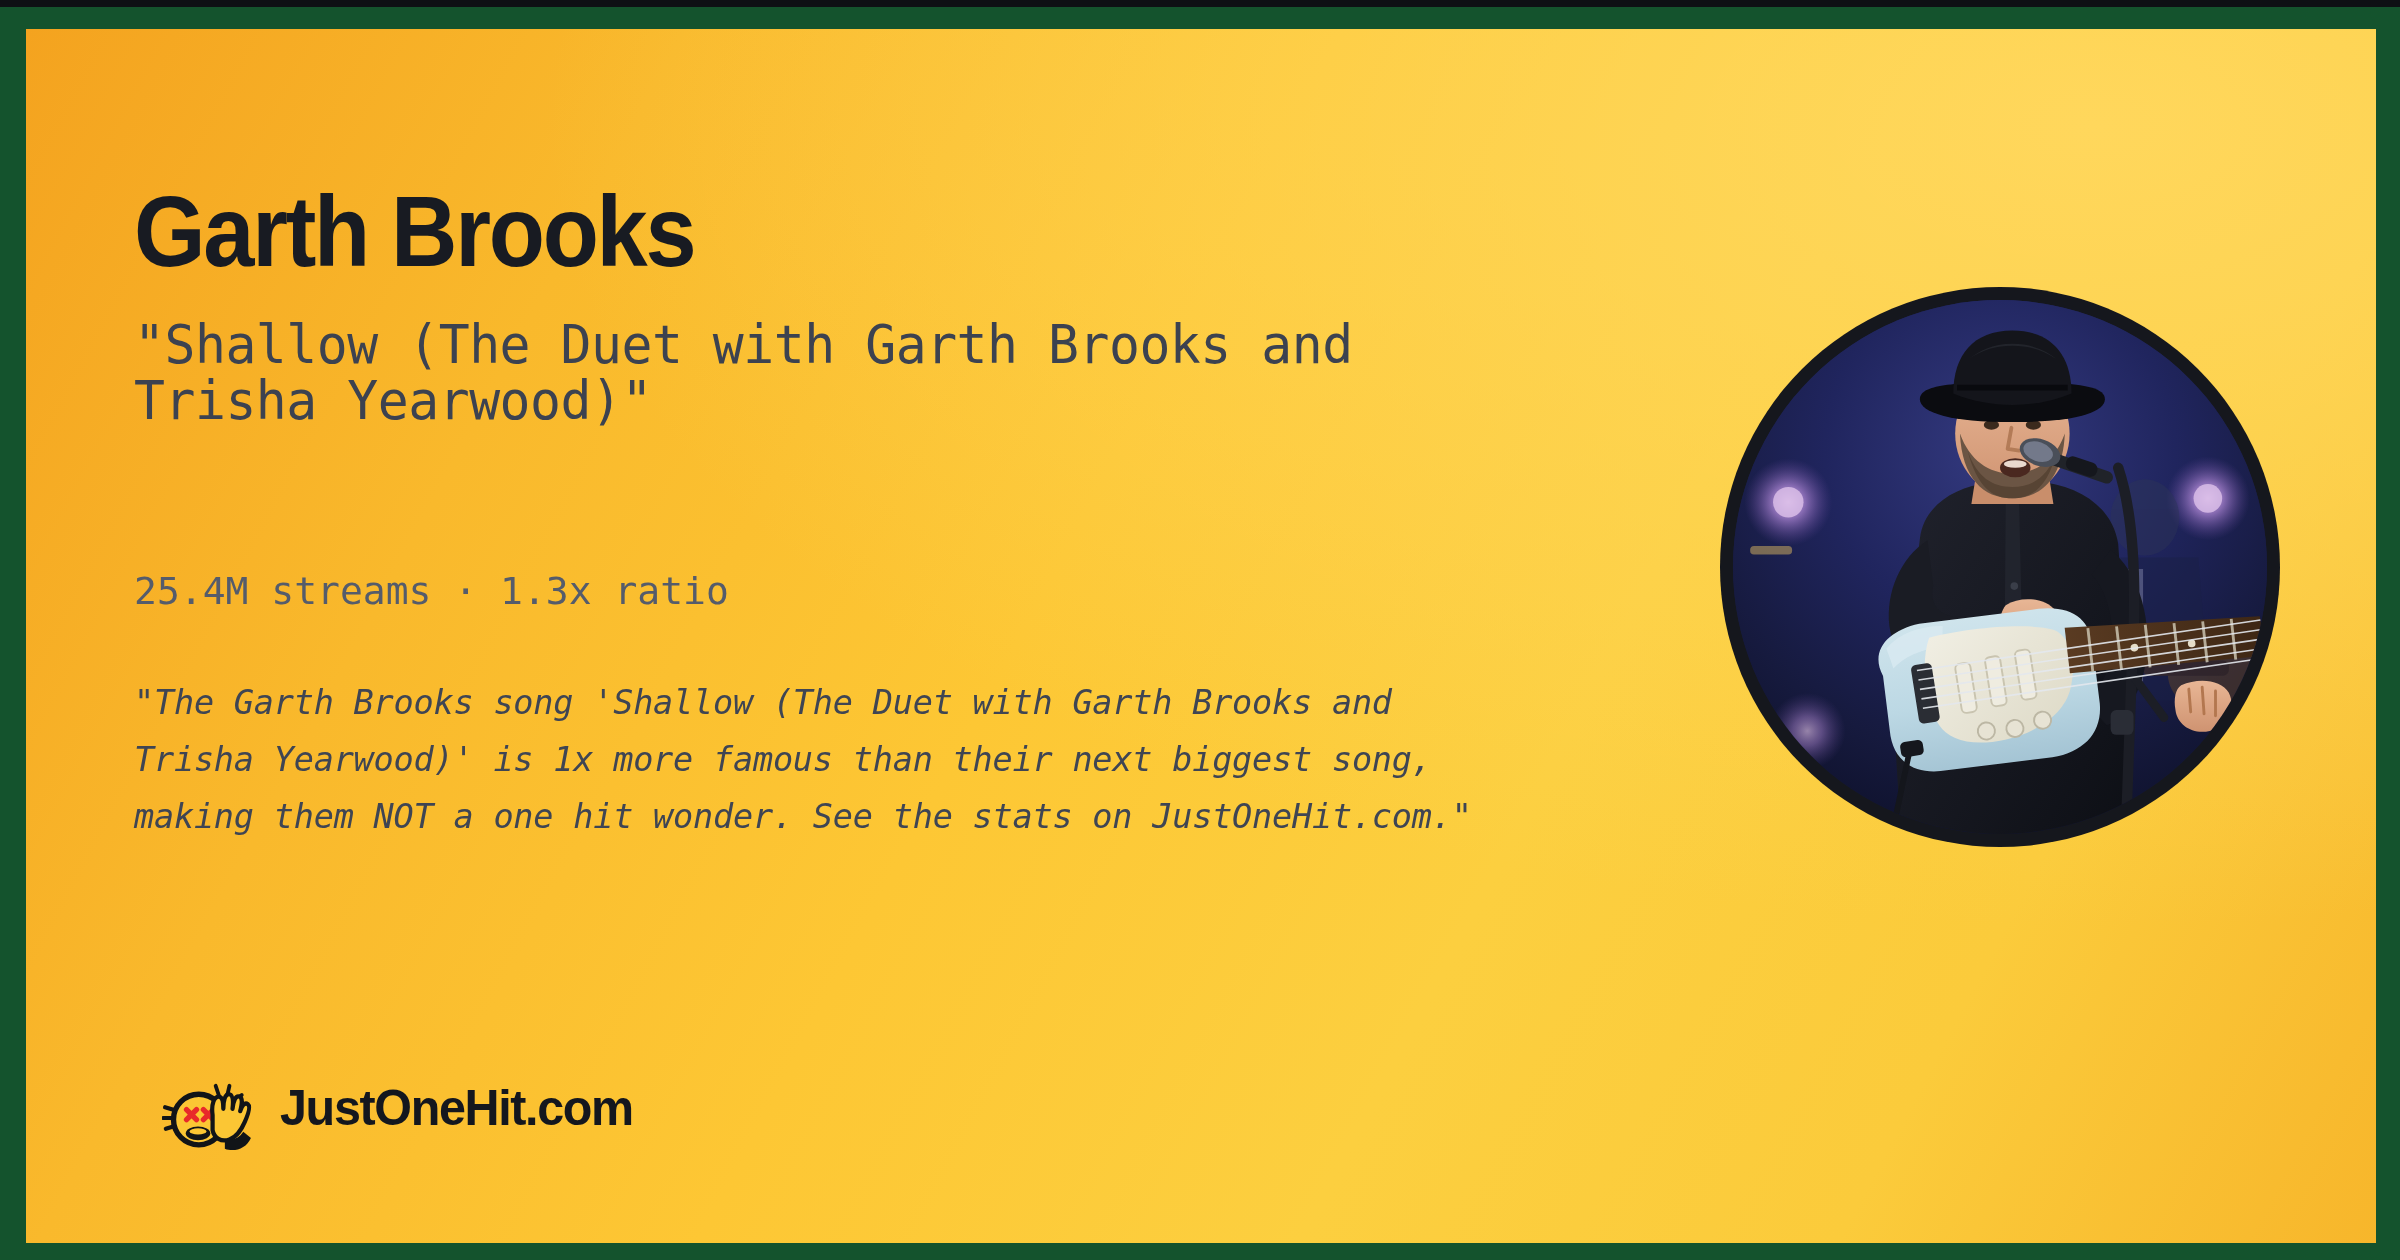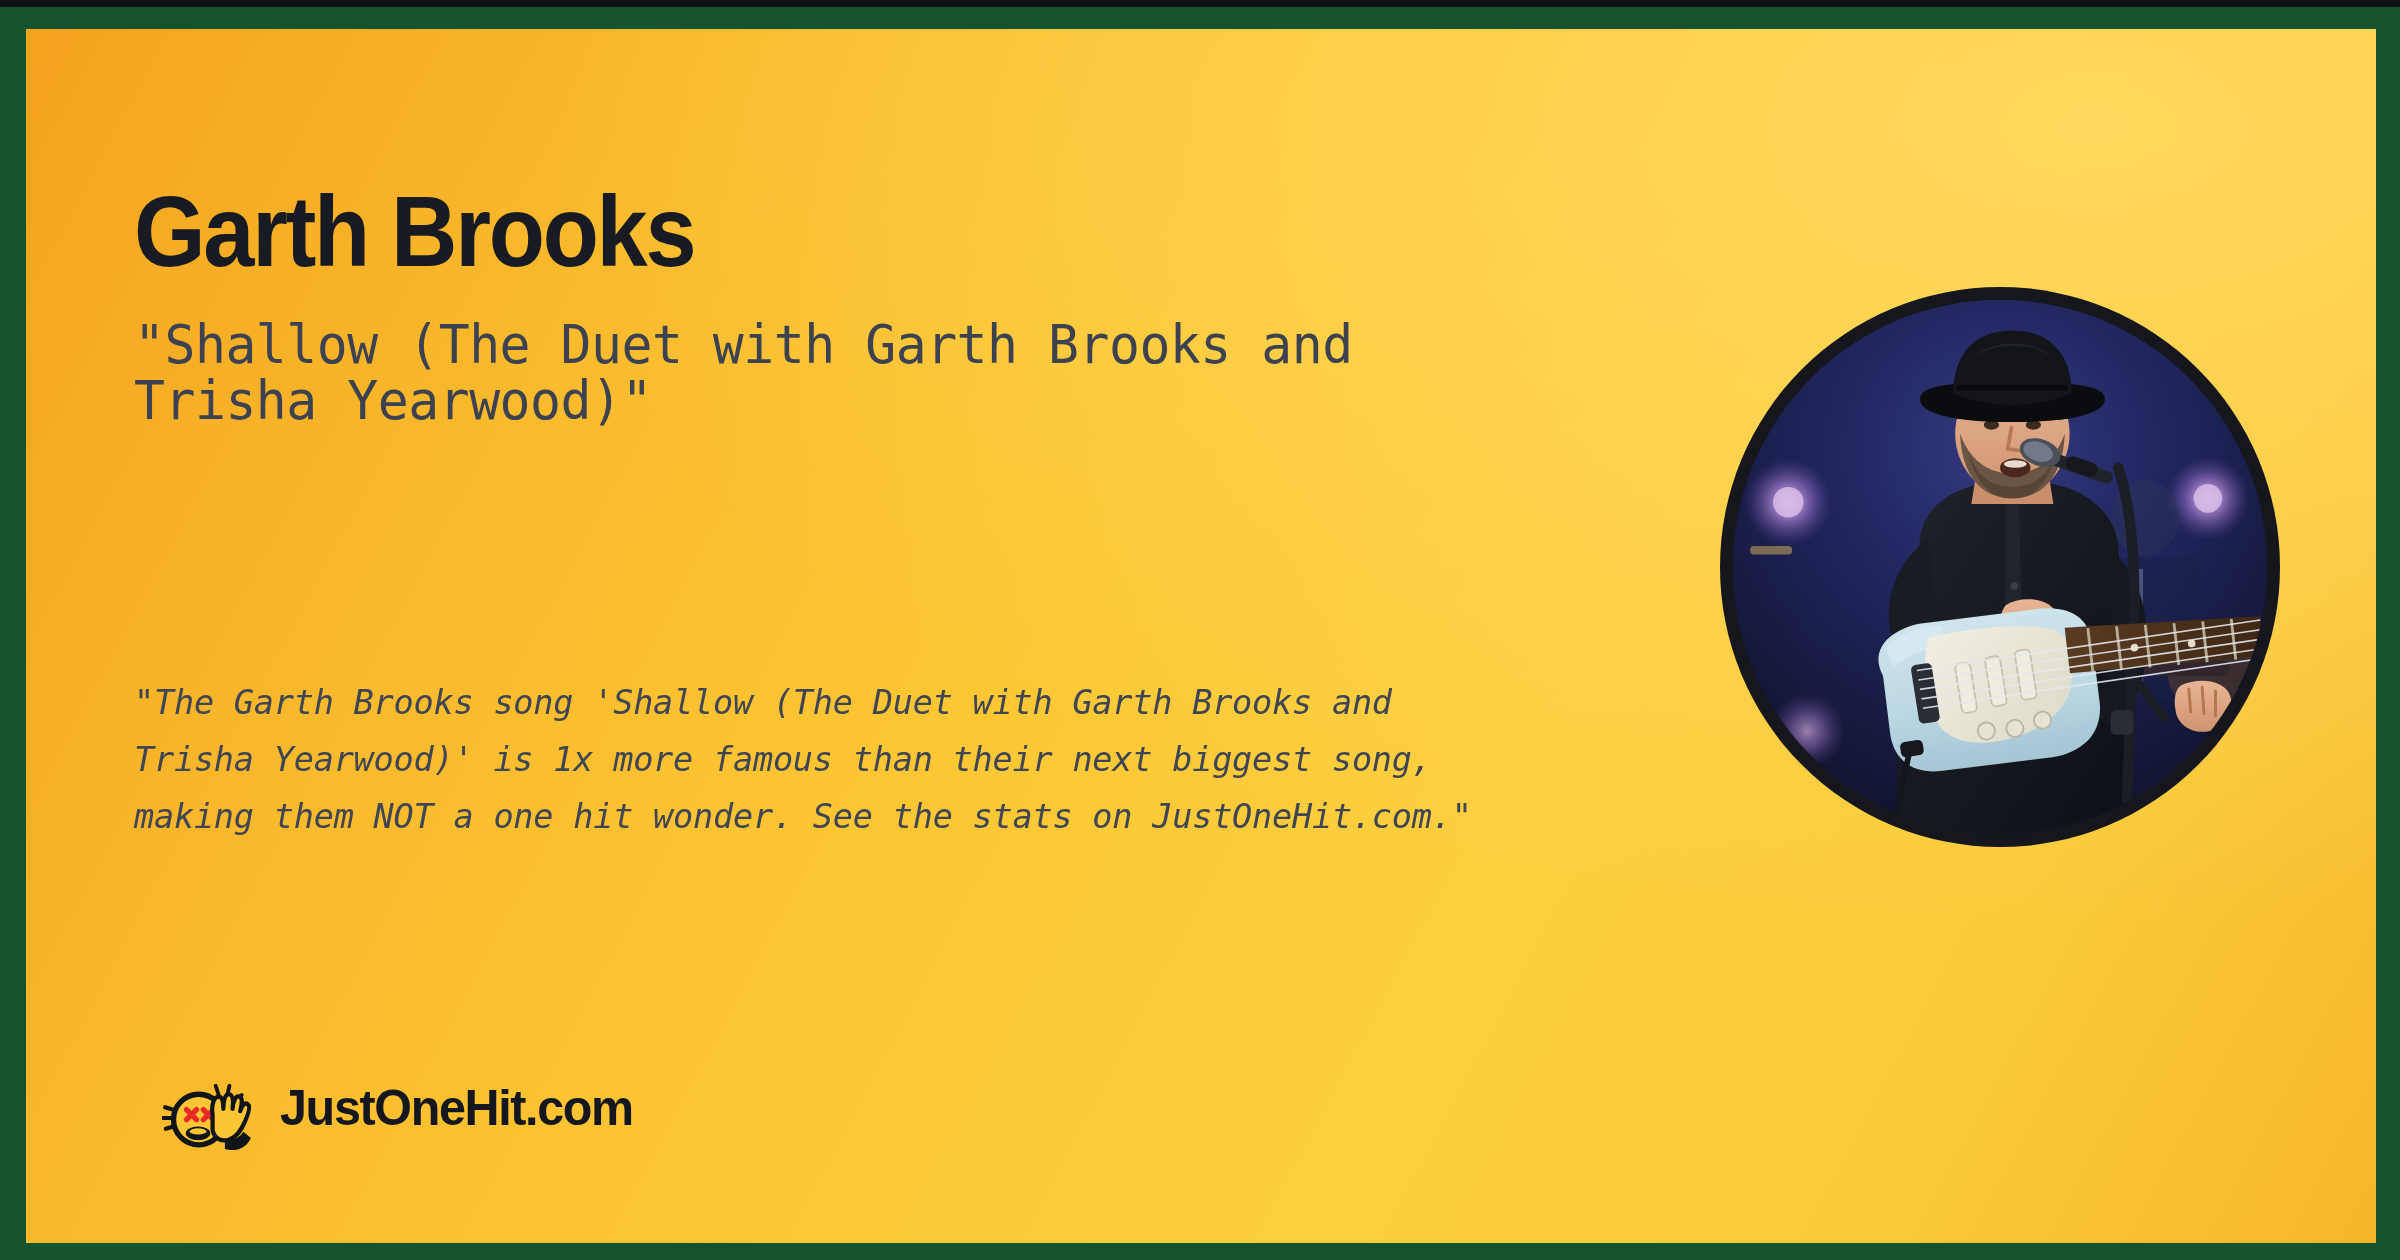--- a/index.html
+++ b/index.html
@@ -157,20 +157,21 @@
 
 <div class="card-frame">
   <div class="card-canvas">
 
     <div class="content">
 
       <div class="artist-name">Garth Brooks</div>
 
       <div class="song-title">"Shallow (The Duet with Garth Brooks and Trisha Yearwood)"</div>
 
+      <div class="stats-line">25.4M streams · 1.3x ratio</div>
 
       <div class="tweet-text">"The Garth Brooks song 'Shallow (The Duet with Garth Brooks and Trisha Yearwood)' is 1x more famous than their next biggest song, making them NOT a one hit wonder. See the stats on JustOneHit.com."</div>
     </div>
 
     <div class="brand">
       <svg class="brand-logo" viewBox="0 0 120 100">
 
         <g stroke="#111418" stroke-width="5.5" stroke-linecap="round">
           <line x1="4" y1="36" x2="17" y2="40"></line>
           <line x1="2" y1="50" x2="16" y2="50"></line>

